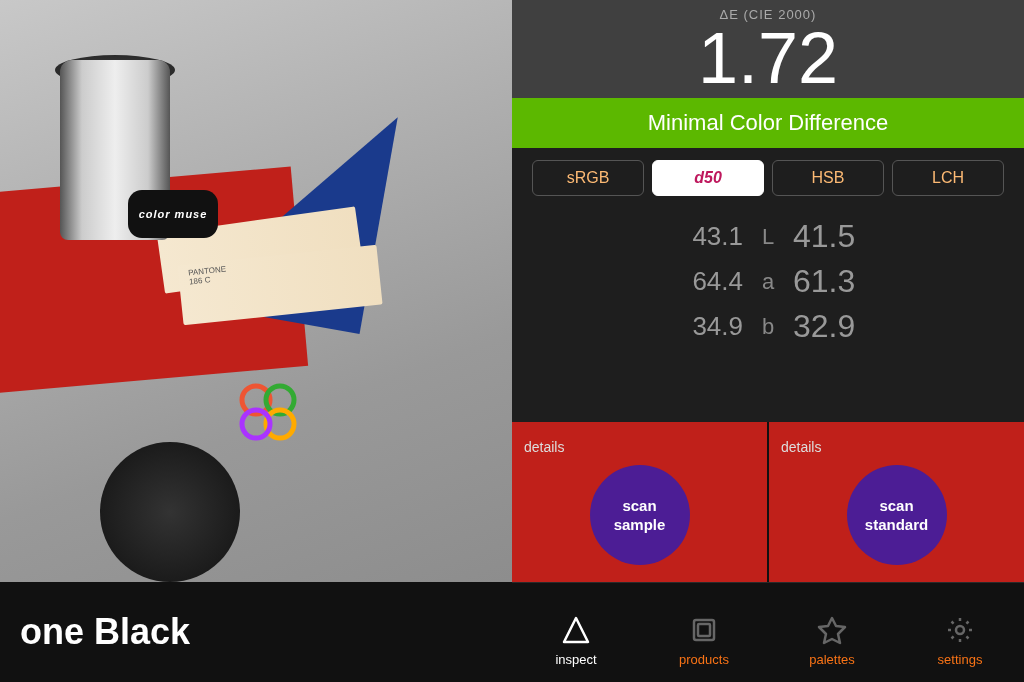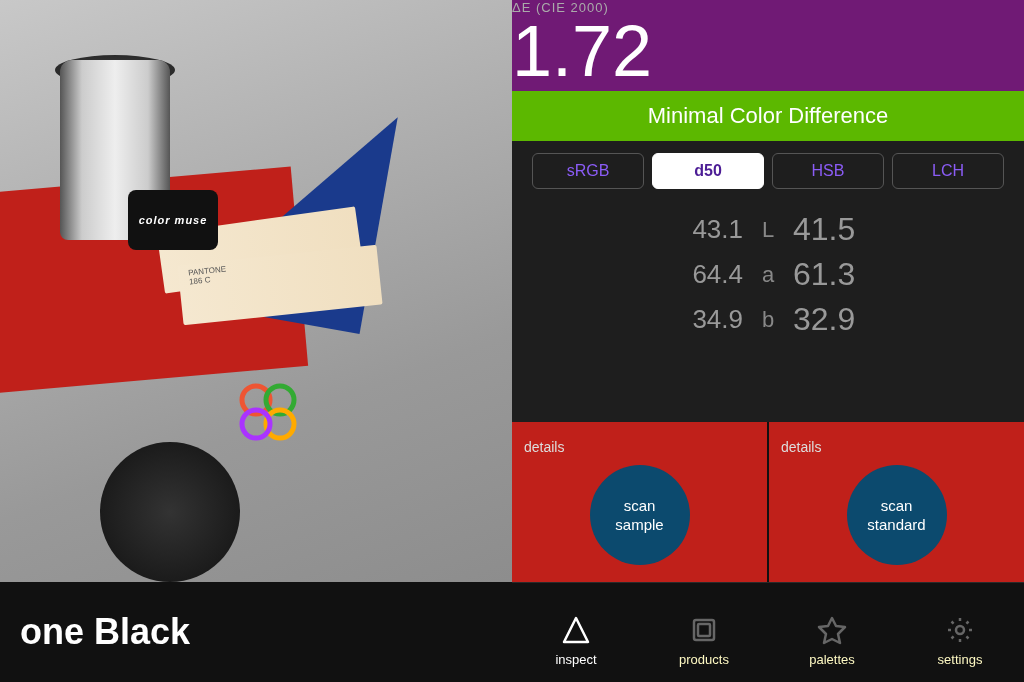--- a/index.html
+++ b/index.html
@@ -81,23 +81,23 @@
     .mug-top {
       position: absolute;
       top: 55px; left: 55px;
       width: 120px; height: 30px;
       background: radial-gradient(ellipse, #333 40%, #222 100%);
       border-radius: 50%;
     }
     .mug-label {
       position: absolute;
       top: 130px; left: 68px;
-      width: 90px; height: 60px;
+      width: 90px; height: 48px;
       background: #111;
-      border-radius: 8px;
+      border-radius: 14px;
       display: flex;
       align-items: center;
       justify-content: center;
     }
     .mug-label-text {
       color: #fff;
       font-size: 11px;
       font-style: italic;
       font-weight: bold;
       letter-spacing: 1px;
@@ -138,22 +138,23 @@
     .right-panel {
       width: 512px;
       height: 682px;
       background: #1e1e1e;
       display: flex;
       flex-direction: column;
     }
 
     
     .delta-section {
-      padding: 0 0 4px;
-      background: #701a75;
+      padding: 7px 0 4px;
+      text-align: center;
+      background: #404040;
     }
     .delta-label {
       color: #aaa;
       font-size: 13px;
       letter-spacing: 1px;
     }
     .delta-value {
       color: #fff;
       font-size: 72px;
       font-weight: 400;
@@ -178,30 +179,31 @@
       padding: 12px 20px;
       gap: 8px;
       background: #1e1e1e;
     }
     .tab-btn {
       flex: 1;
       padding: 8px 0;
       border-radius: 6px;
       border: 1.5px solid #555;
       background: transparent;
-      color: #8b5cf6;
+      color: #fdba74;
       font-size: 16px;
       cursor: pointer;
       text-align: center;
     }
     .tab-btn.active {
       background: #fff;
-      color: #4c1d95;
+      color: #be185d;
       border-color: #fff;
       font-weight: 600;
+      font-style: italic;
     }
 
     
     .values-section {
       flex: 1;
       padding: 10px 34px;
       background: #1e1e1e;
     }
     .value-row {
       display: flex;
@@ -249,25 +251,26 @@
     }
     .scan-card-label {
       color: #ddd;
       font-size: 14px;
       align-self: flex-start;
     }
     .scan-circle {
       width: 100px;
       height: 100px;
       border-radius: 50%;
-      background: #0c4a6e;
+      background: #4c1d95;
       display: flex;
       align-items: center;
       justify-content: center;
       cursor: pointer;
+      font-weight: bold;
     }
     .scan-circle-text {
       color: #fff;
       font-size: 15px;
       text-align: center;
       line-height: 1.3;
     }
 
     
     .bottom-nav {
@@ -283,21 +286,21 @@
       align-items: center;
       justify-content: center;
       cursor: pointer;
       gap: 6px;
       margin-top: 16px;
     }
     .nav-item.active .nav-label {
       color: #fff;
     }
     .nav-item .nav-label {
-      color: #fef9c3;
+      color: #f97316;
       font-size: 13px;
     }
 
     
     .icon-svg {
       width: 32px;
       height: 32px;
     }
   </style>
 </head>

